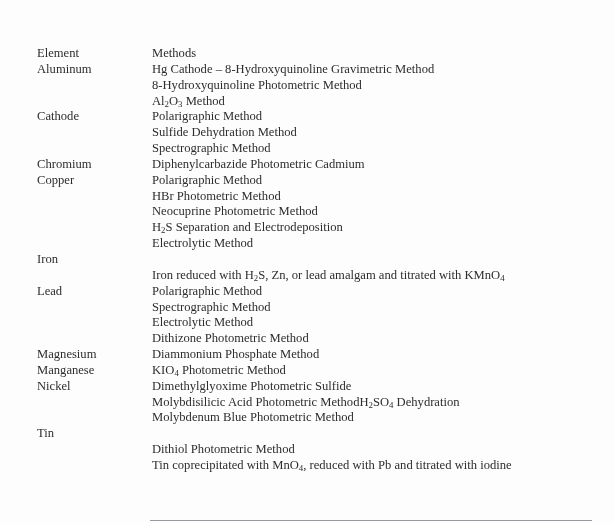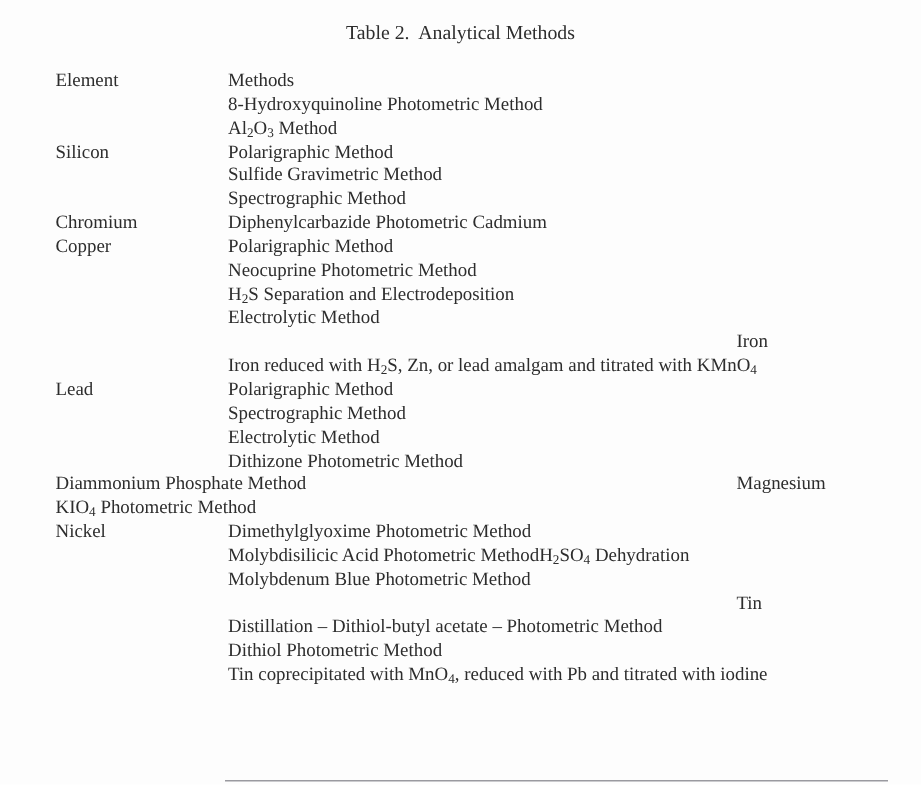--- a/index.html
+++ b/index.html
@@ -22,73 +22,80 @@
     white-space: pre;
   }
   .tbl {
     position: absolute;
     left: 37px;
     top: 46px;
     right: 8px;
     font-size: 12.6px;
     line-height: 15.85px;
   }
-  .row { display: flex; justify-content: flex-end; }
+  .row { display: flex; }
   .cell { white-space: pre; }
   .cell.el { flex: 0 0 115px; width: 115px; }
   .cell.m  { flex: 1; }
   sub { font-size: 0.7em; line-height: 0; vertical-align: -0.25em; }
   .rule {
     position: absolute;
     left: 150px;
     top: 520px;
     width: 442px;
     height: 1px;
     background: #9a9aa0;
   }
 </style>
 </head>
 <body>
 
 <div class="page" style="background: rgb(253, 253, 253); color: rgb(45, 45, 45);">
-  <div class="title">Table 2.  Analytical Methods</div>
 
   <div class="tbl">
     <div class="row">
       <div class="cell el">Element</div>
       <div class="cell m">Methods</div>
     </div>
     <div>
+        <div class="row">
+          <div class="cell el">Aluminum</div>
+          <div class="cell m">Hg Cathode – 8-Hydroxyquinoline Gravimetric Method</div>
+        </div>
         <div class="row">
           <div class="cell el"></div>
           <div class="cell m">8-Hydroxyquinoline Photometric Method</div>
         </div>
         <div class="row">
           <div class="cell el"></div>
           <div class="cell m">Al<sub>2</sub>O<sub>3</sub> Method</div>
         </div>
         <div class="row">
-          <div class="cell el">Silicon</div>
+          <div class="cell el">Cathode</div>
           <div class="cell m">Polarigraphic Method</div>
         </div>
         <div class="row">
           <div class="cell el"></div>
-          <div class="cell m">Sulfide Gravimetric Method</div>
+          <div class="cell m">Sulfide Dehydration Method</div>
         </div>
         <div class="row">
           <div class="cell el"></div>
           <div class="cell m">Spectrographic Method</div>
         </div>
         <div class="row">
           <div class="cell el">Chromium</div>
           <div class="cell m">Diphenylcarbazide Photometric Cadmium</div>
         </div>
         <div class="row">
           <div class="cell el">Copper</div>
           <div class="cell m">Polarigraphic Method</div>
+        </div>
+        <div class="row">
+          <div class="cell el"></div>
+          <div class="cell m">HBr Photometric Method</div>
         </div>
         <div class="row">
           <div class="cell el"></div>
           <div class="cell m">Neocuprine Photometric Method</div>
         </div>
         <div class="row">
           <div class="cell el"></div>
           <div class="cell m">H<sub>2</sub>S Separation and Electrodeposition</div>
         </div>
         <div class="row">
@@ -115,44 +122,44 @@
         </div>
         <div class="row">
           <div class="cell el"></div>
           <div class="cell m">Electrolytic Method</div>
         </div>
         <div class="row">
           <div class="cell el"></div>
           <div class="cell m">Dithizone Photometric Method</div>
         </div>
         <div class="row">
+          <div class="cell el">Magnesium</div>
           <div class="cell m">Diammonium Phosphate Method</div>
-          <div class="cell el">Magnesium</div>
         </div>
         <div class="row">
+          <div class="cell el">Manganese</div>
           <div class="cell m">KIO<sub>4</sub> Photometric Method</div>
         </div>
         <div class="row">
           <div class="cell el">Nickel</div>
-          <div class="cell m">Dimethylglyoxime Photometric Method</div>
+          <div class="cell m">Dimethylglyoxime Photometric Sulfide</div>
         </div>
         <div class="row">
           <div class="cell el"></div>
           <div class="cell m">Molybdisilicic Acid Photometric MethodH<sub>2</sub>SO<sub>4</sub> Dehydration</div>
         </div>
         <div class="row">
           <div class="cell el"></div>
           <div class="cell m">Molybdenum Blue Photometric Method</div>
         </div>
         <div class="row">
           <div class="cell el">Tin</div>
         </div>
         <div class="row">
           <div class="cell el"></div>
-          <div class="cell m">Distillation – Dithiol-butyl acetate – Photometric Method</div>
         </div>
         <div class="row">
           <div class="cell el"></div>
           <div class="cell m">Dithiol Photometric Method</div>
         </div>
         <div class="row">
           <div class="cell el"></div>
           <div class="cell m">Tin coprecipitated with MnO<sub>4</sub>, reduced with Pb and titrated with iodine</div>
         </div>
       </div>

